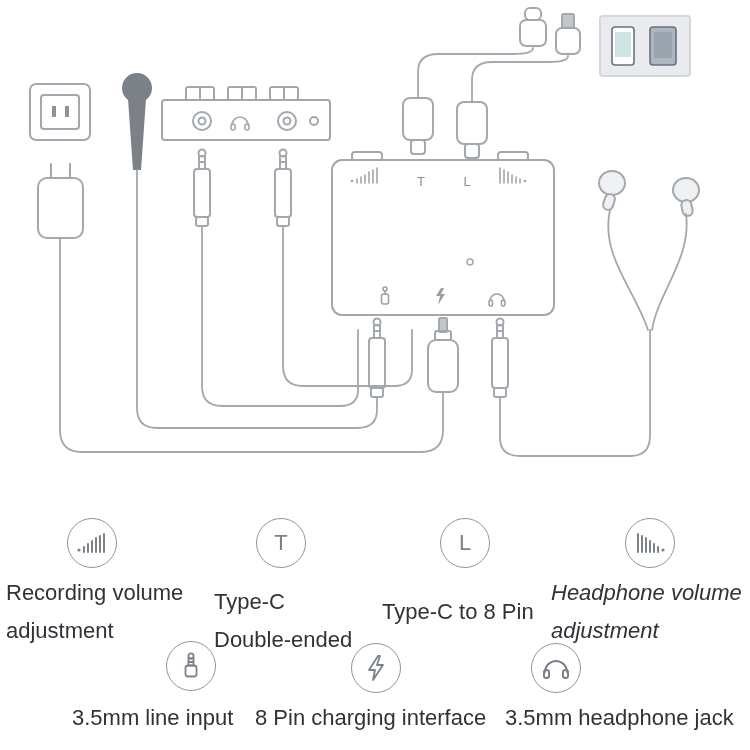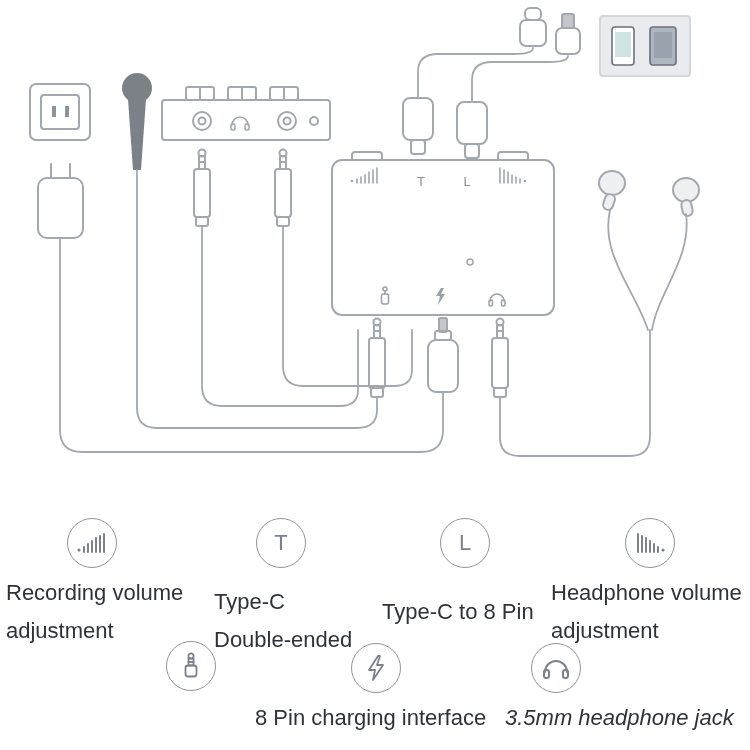--- a/index.html
+++ b/index.html
@@ -228,21 +228,21 @@
     <div>Recording volume</div>
     <div>adjustment</div>
   </div>
   <div class="lbl" style="left:214px;top:583px;">
     <div>Type-C</div>
     <div>Double-ended</div>
   </div>
   <div class="lbl" style="left:382px;top:593px;text-align:center;">
     <div>Type-C to 8 Pin</div>
   </div>
-  <div class="lbl" style="left:551px;top:574px;">
+  <div class="lbl" style="left:551px;top:574px;font-style:italic;">
     <div>Headphone volume</div>
     <div>adjustment</div>
   </div>
 
   <div class="circle" style="left:166px;top:641px;">
     <svg width="24" height="28" viewBox="0 0 24 28">
       <g stroke="#7c828a" stroke-width="1.8" fill="none" stroke-linecap="round">
         <circle cx="12" cy="4" r="2.6"></circle>
         <rect x="9.5" y="6.5" width="5" height="7"></rect>
         <line x1="9.5" y1="10" x2="14.5" y2="10"></line>
@@ -260,20 +260,23 @@
   <div class="circle" style="left:531px;top:643px;">
     <svg width="30" height="26" viewBox="0 0 30 26">
       <g stroke="#7c828a" stroke-width="2" fill="none" stroke-linecap="round">
         <path d="M4,17 a11,11 0 0 1 22,0"></path>
         <rect x="3" y="15" width="5" height="8" rx="2.2"></rect>
         <rect x="22" y="15" width="5" height="8" rx="2.2"></rect>
       </g>
     </svg>
   </div>
 
+  <div class="lbl" style="left:72px;top:699px;">
+    <div>3.5mm line input</div>
+  </div>
   <div class="lbl" style="left:255px;top:699px;text-align:right;">
     <div>8 Pin charging interface</div>
   </div>
-  <div class="lbl" style="left:505px;top:699px;font-style:italic;">
+  <div class="lbl" style="left:505px;top:699px;">
     <div>3.5mm headphone jack</div>
   </div>
 
 </div>
 
 </body></html>

